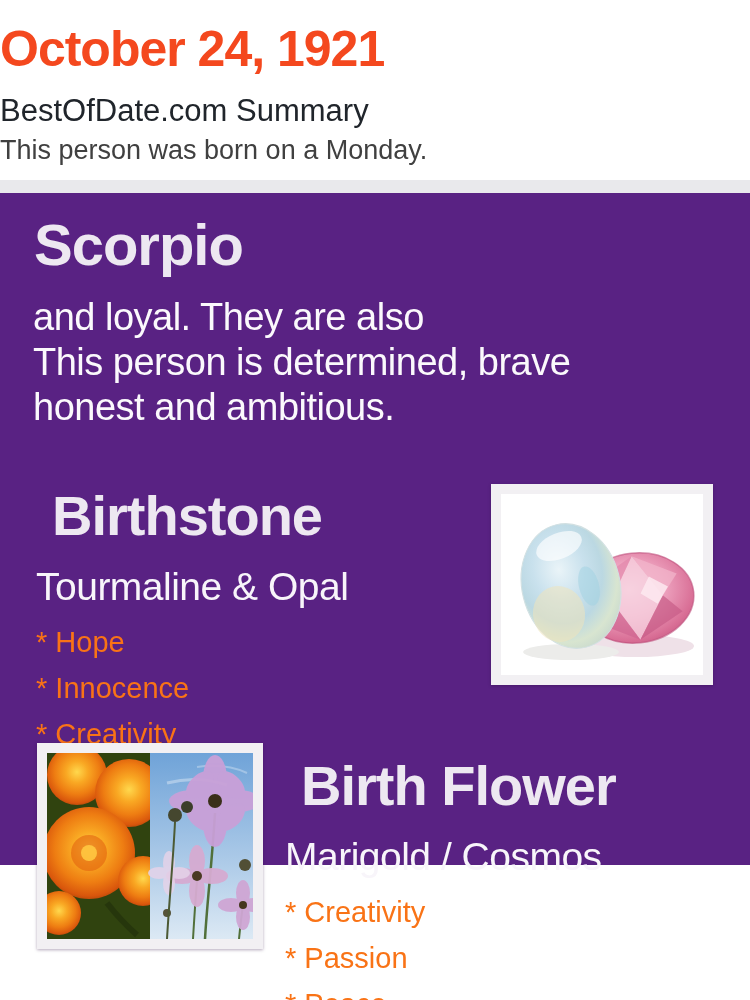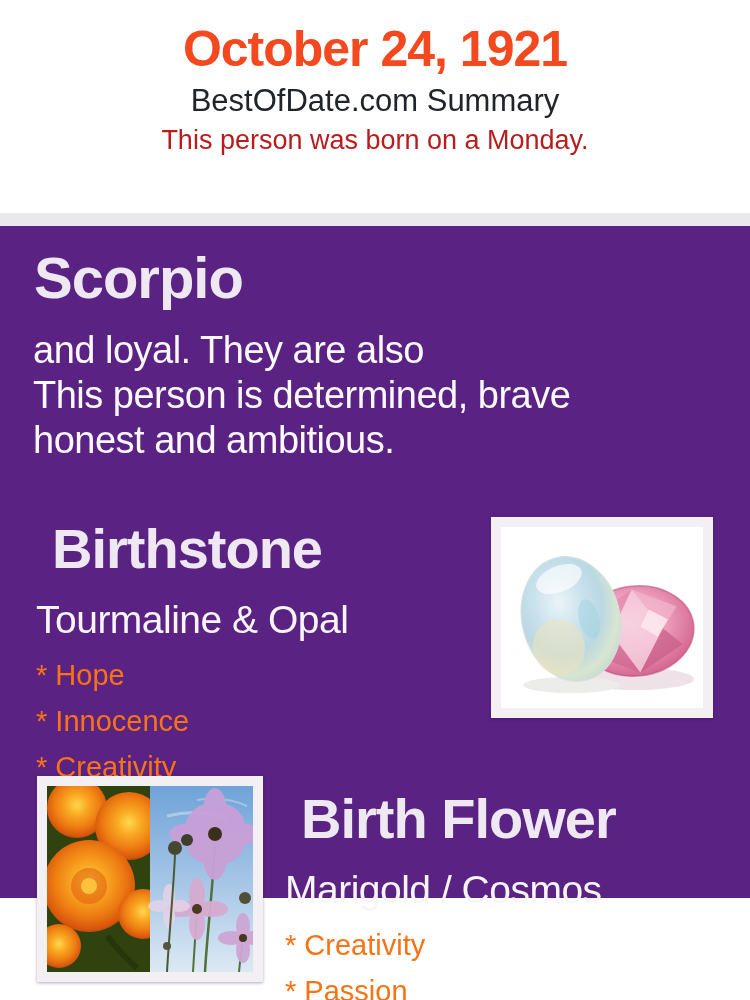--- a/index.html
+++ b/index.html
@@ -5,34 +5,34 @@
   html, body { margin: 0; padding: 0; }
   body {
     width: 750px; height: 1000px;
     background: #ffffff;
     font-family: "Liberation Sans", sans-serif;
     overflow: hidden;
   }
   .page { width: 750px; height: 1000px; position: relative; }
 
   
-  .header { height: 213px; text-align: center; background: #ffffff; }
+  .header { height: 180px; background: #ffffff; }
   .date-title {
     padding-top: 21px;
     font-size: 50px; font-weight: bold; letter-spacing: -1px;
     color: #F4481E;
     line-height: 56px;
   }
   .site-summary {
-    margin-top: 7px;
+    margin-top: 17px;
     font-size: 31px; color: #20252B; line-height: 34px;
   }
   .born-line {
     margin-top: 7px;
-    font-size: 27px; color: #b91c1c; line-height: 30px;
+    font-size: 27px; color: #404040; line-height: 30px;
   }
   .divider { height: 13px; background: #E9E9EC; }
 
   
   .purple {
     position: relative;
     height: 672px;
     background: #592283;
     color: #FBF9FC;
   }

